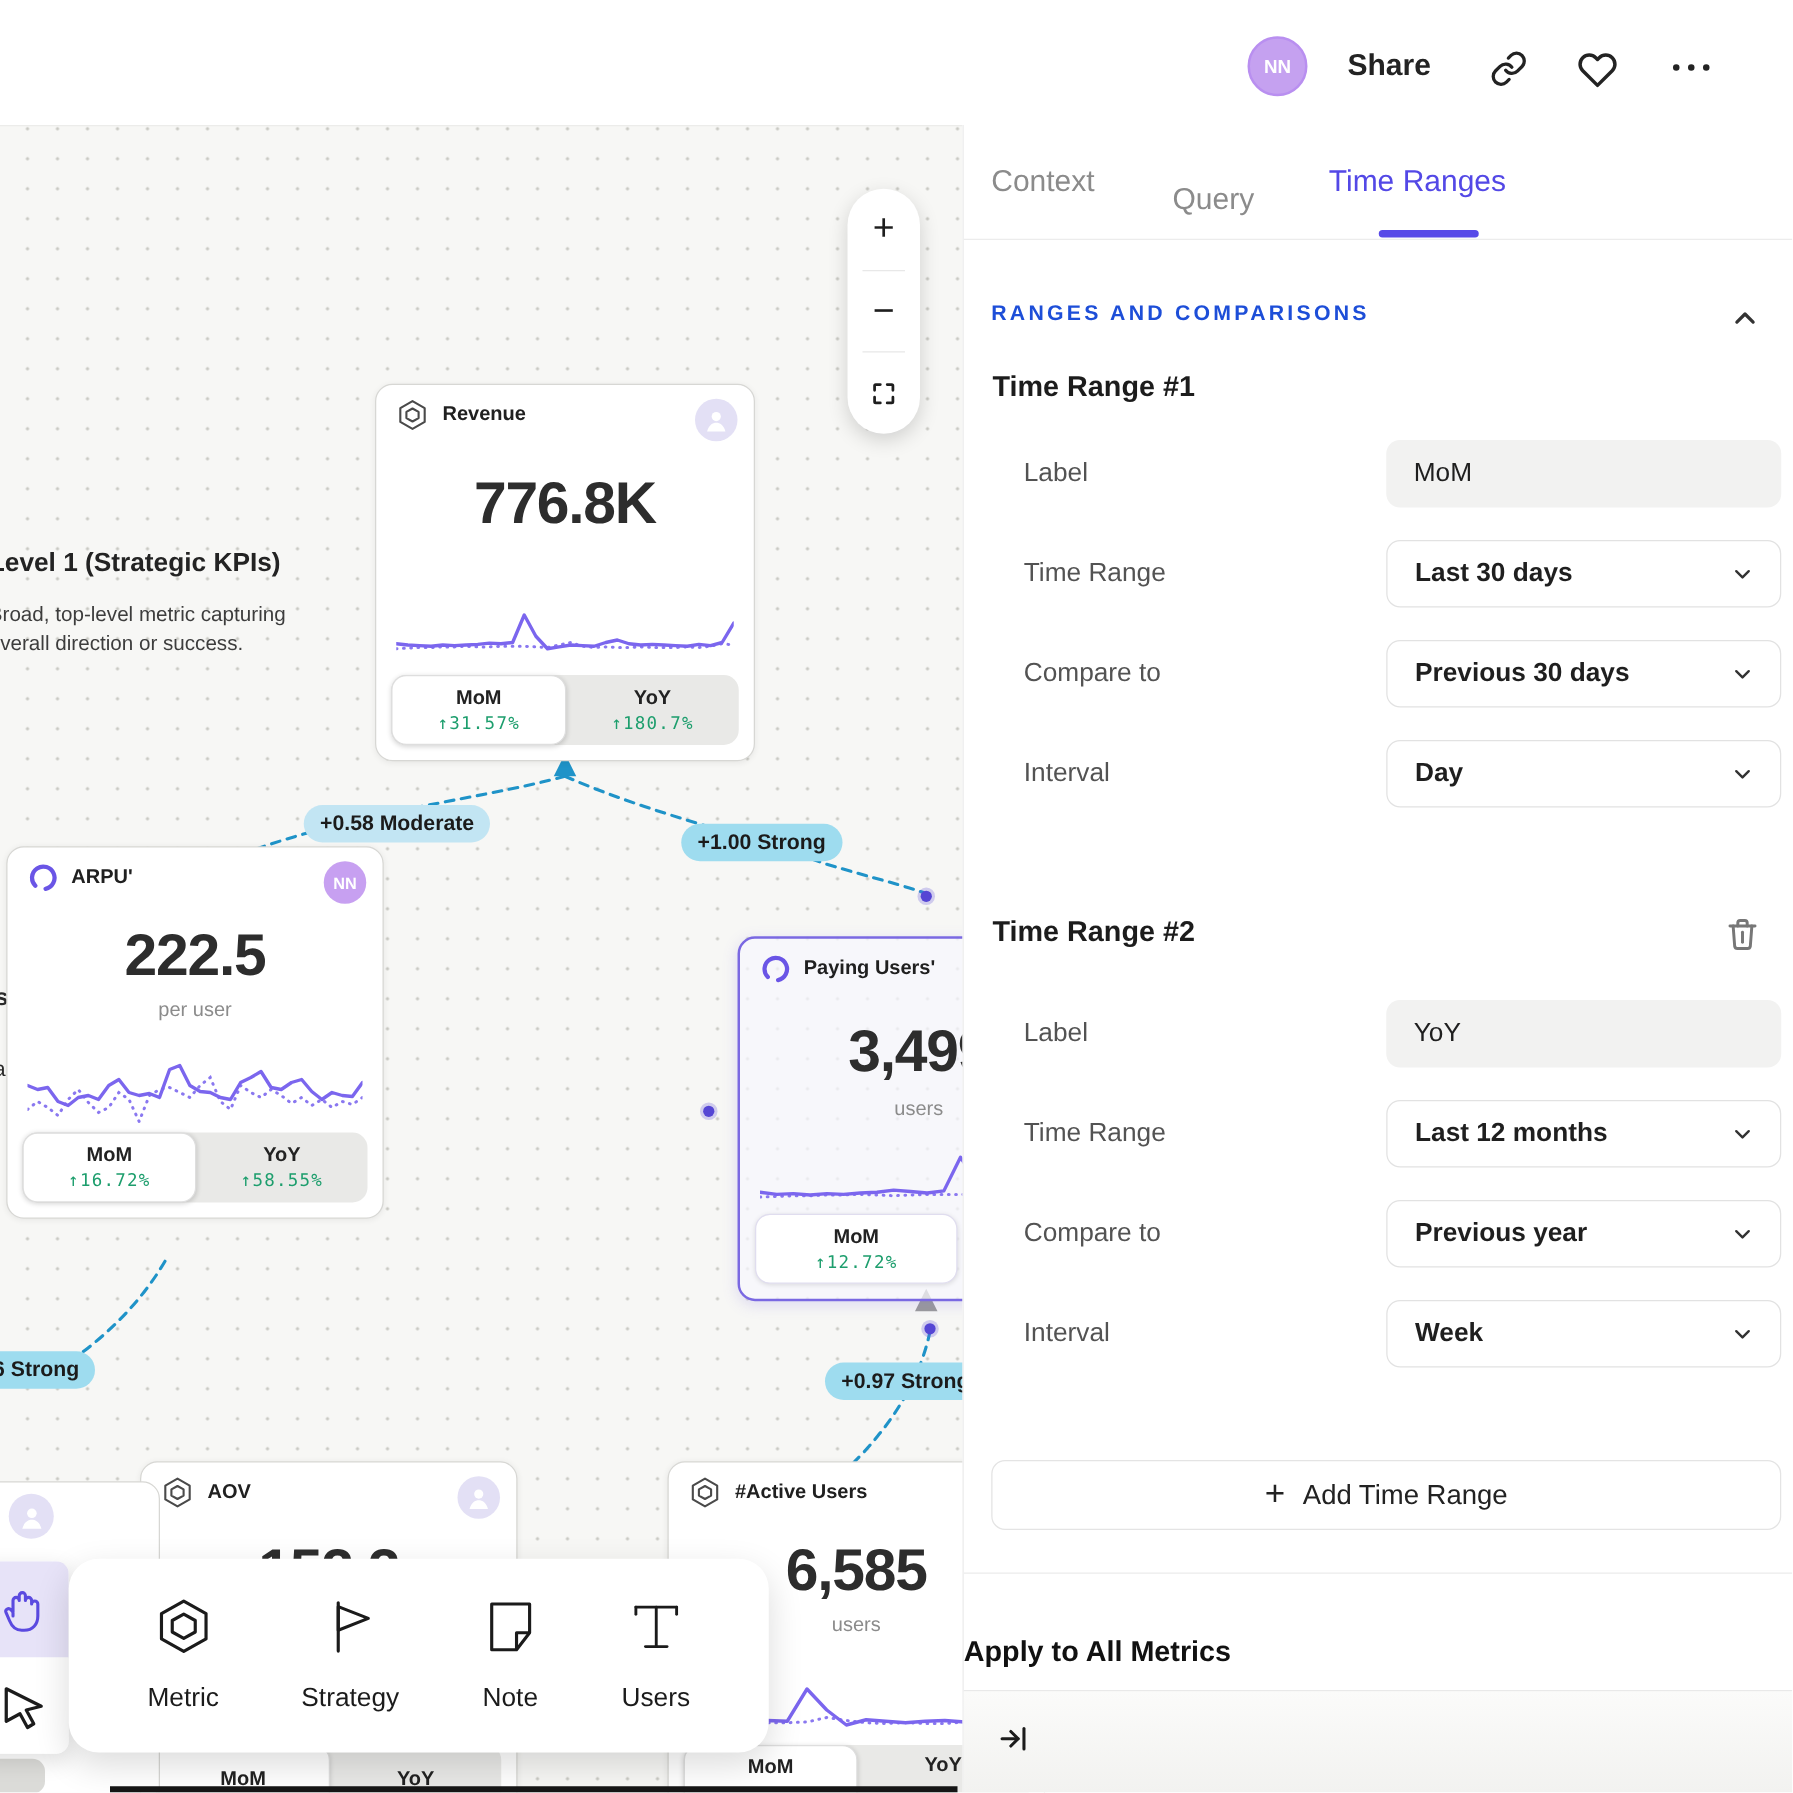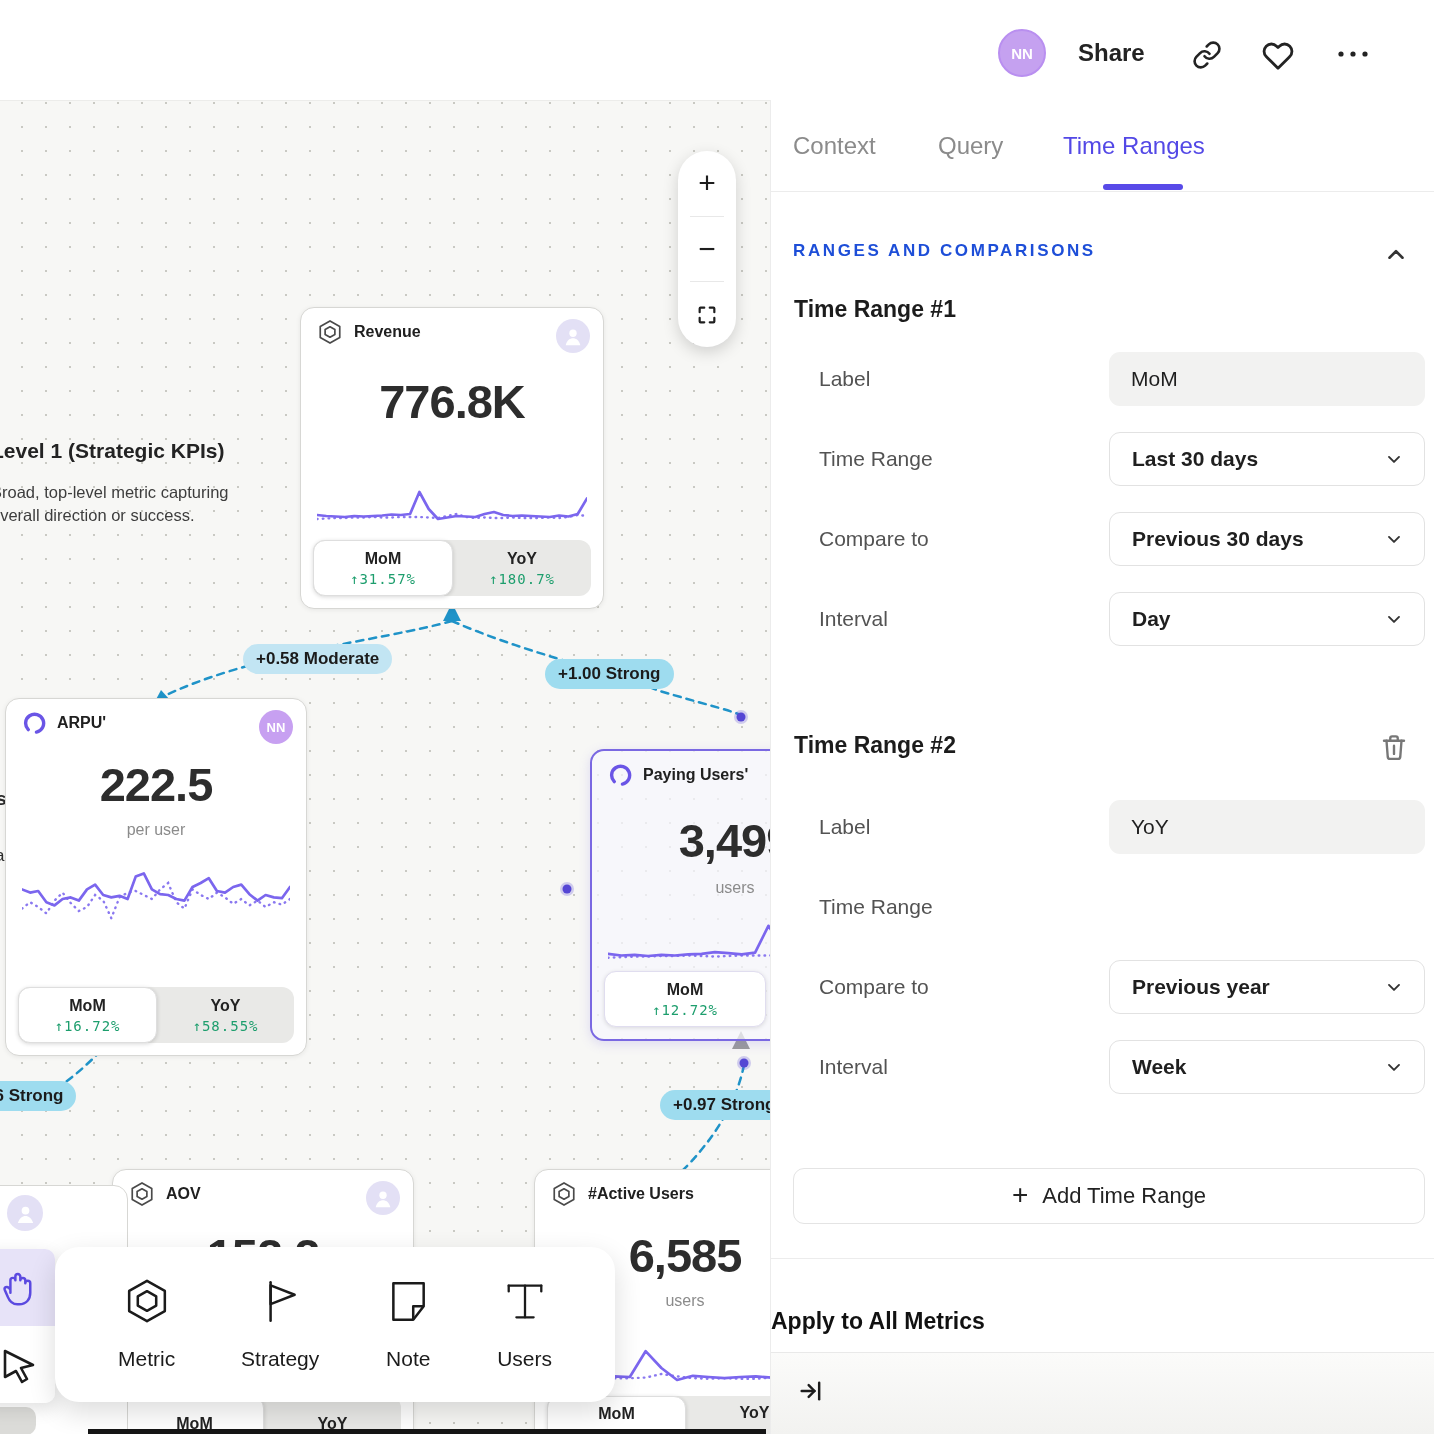--- a/index.html
+++ b/index.html
@@ -159,21 +159,21 @@
           <span class="flabel">MoM</span>
           <span class="fvalue">↑31.57%</span>
         </div>
         <div class="fhalf">
           <span class="flabel">YoY</span>
           <span class="fvalue">↑180.7%</span>
         </div>
       </div>
     </div>
 
-    <div class="card" style="left:5px; top:597px; width:302px; height:358px;">
+    <div class="card" style="left:5px; top:576px; width:302px; height:298px;">
       <div class="card-header">
         <svg class="icon" width="24" height="24" viewBox="0 0 24 24">
           <path d="M19.5 16.5 A9 9 0 1 1 20.5 8" fill="none" stroke="#6a55e6" stroke-width="3.4" stroke-linecap="round" transform="rotate(100 12 12)"></path>
         </svg>
         <span class="card-title">ARPU'</span>
       </div>
       <div class="card-avatar nn">NN</div>
       <div class="card-value" style="top:58px;">222.5</div>
       <div class="card-unit" style="top:122px;">per user</div>
       <div class="spark" style="top:152px; height:80px;"><svg width="268" height="80">
@@ -350,21 +350,21 @@
         <span class="tool-label">Users</span>
       </div>
     </div>
 
     <div class="black-strip"></div>
   </div>
 
   <div class="panel">
     <div class="tabs">
       <span class="tab" style="left:22px;">Context</span>
-      <span class="tab" style="left:167px;">Query</span>
+      <span class="tab" style="left:167px;margin-top:14px;">Query</span>
       <span class="tab active" style="left:292px;">Time Ranges</span>
       <div class="tab-underline"></div>
     </div>
 
     <div class="section-head">RANGES AND COMPARISONS</div>
     <div class="chevron-up">
       <svg class="icon" width="26" height="26" viewBox="0 0 24 24">
           <polyline points="6,14.5 12,8.5 18,14.5" fill="none" stroke="#333" stroke-width="2.4" stroke-linecap="round" stroke-linejoin="round"></polyline>
         </svg>
     </div>
@@ -418,20 +418,26 @@
     </div>
 
     <div class="field" style="top:700px;">
       <span class="field-label">Label</span>
       <div class="control input">
           <span>YoY</span>
         </div>
     </div>
     <div class="field" style="top:780px;">
       <span class="field-label">Time Range</span>
+      <div class="control select">
+          <span>Last 12 months</span>
+        <svg class="chev icon" width="20" height="20" viewBox="0 0 24 24">
+            <polyline points="6,9.5 12,15.5 18,9.5" fill="none" stroke="#333" stroke-width="2.3" stroke-linecap="round" stroke-linejoin="round"></polyline>
+          </svg>
+      </div>
     </div>
     <div class="field" style="top:860px;">
       <span class="field-label">Compare to</span>
       <div class="control select">
           <span>Previous year</span>
         <svg class="chev icon" width="20" height="20" viewBox="0 0 24 24">
             <polyline points="6,9.5 12,15.5 18,9.5" fill="none" stroke="#333" stroke-width="2.3" stroke-linecap="round" stroke-linejoin="round"></polyline>
           </svg>
       </div>
     </div>

